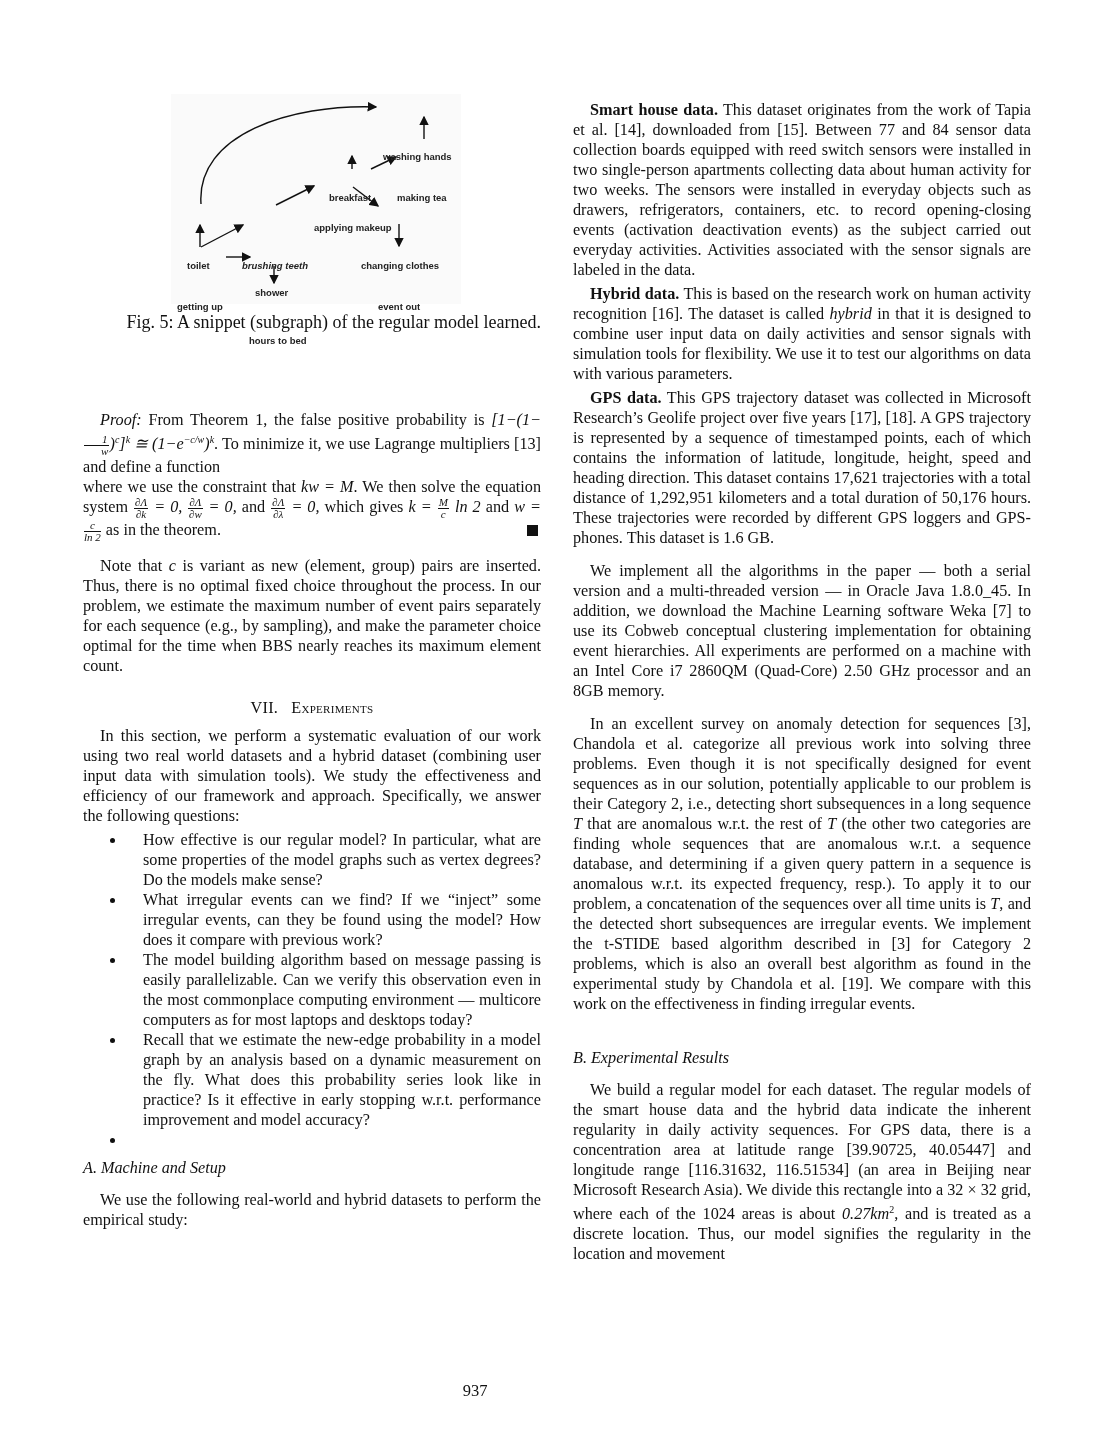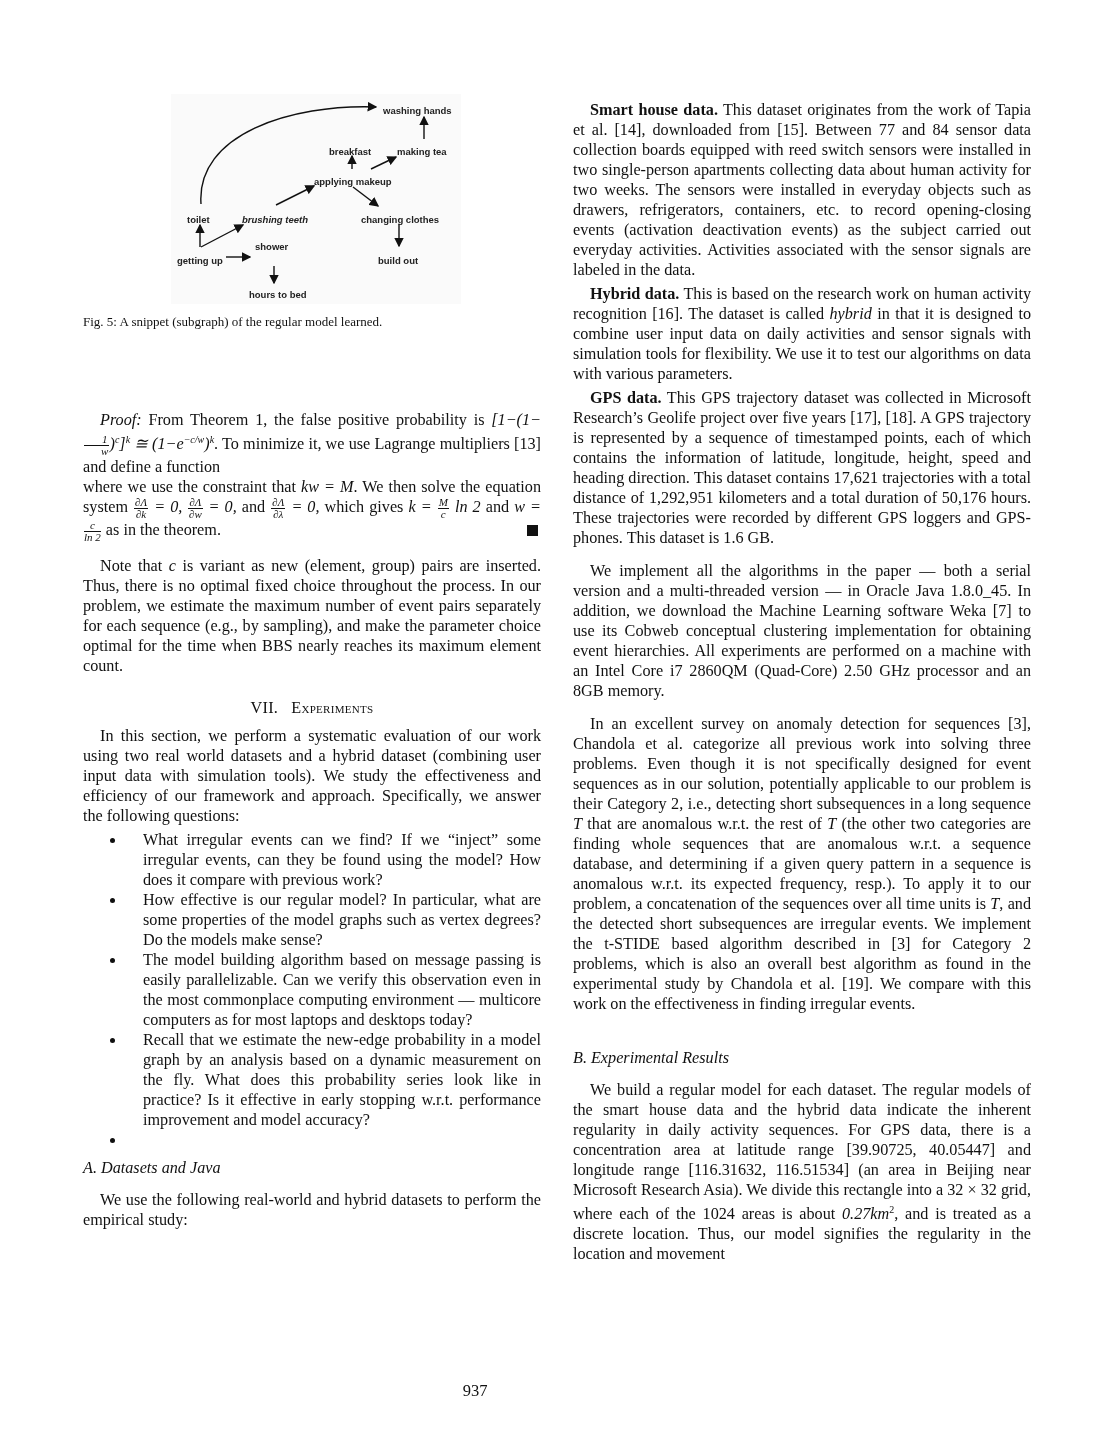--- a/index.html
+++ b/index.html
@@ -5,22 +5,22 @@
   html, body { margin:0; padding:0; background:#fff; }
   body { width:1113px; height:1440px; position:relative; overflow:hidden;
          font-family:"Liberation Serif", "DejaVu Serif", serif; color:#111; }
   .col { position:absolute; top:100px; width:458px; font-size:16.2px; line-height:20px; text-align:justify; }
   .left { left:83px; }
   .right { left:573px; }
   p { margin:0; }
   .indent { text-indent:17px; }
   .figure { position:relative; width:290px; height:210px; margin-left:88px; margin-top:-6px; background:#fafafa; }
   .figure svg { position:absolute; left:0; top:0; }
-  .figure .node { position:absolute; font-family:"Liberation Sans", "DejaVu Sans", sans-serif; font-size:9.5px; font-weight:bold; color:#222; white-space:nowrap; }
-  .caption { font-size:13px; text-align:left; margin-top:10px; line-height:16px; }
+  .figure .node { position:absolute; font-family:"Liberation Sans", "DejaVu Sans", sans-serif; font-size:9.5px; font-weight:bold; color:#222; white-space:nowrap;margin-top:46px; }
+  .caption { font-size:18px; text-align:right; margin-top:10px; line-height:16px; }
   .math { font-style:italic; }
   .eq { text-align:center; margin:8px 0 8px 0; }
   .frac { display:inline-block; vertical-align:middle; text-align:center; font-size:11px; line-height:11px; margin:0 1px; }
   .frac .num { display:block; border-bottom:1px solid #111; padding:0 1px; }
   .frac .den { display:block; }
   sup.small { font-size:10px; }
   .qed { float:right; display:inline-block; width:11px; height:11px; background:#111; margin-top:5px; margin-right:3px; }
   .section { text-align:center; margin:22px 0 8px 0; letter-spacing:0.3px; }
   .section .sc { font-variant:small-caps; }
   .subsection { font-style:italic; margin:28px 0 12px 0; }
@@ -68,47 +68,47 @@
     </svg>
     <span class="node" style="left:212px;top:7px;">washing hands</span>
     <span class="node" style="left:158px;top:48px;">breakfast</span>
     <span class="node" style="left:226px;top:48px;">making tea</span>
     <span class="node" style="left:143px;top:78px;">applying makeup</span>
     <span class="node" style="left:16px;top:116px;">toilet</span>
     <span class="node" style="left:71px;top:116px;font-style:italic;">brushing teeth</span>
     <span class="node" style="left:190px;top:116px;">changing clothes</span>
     <span class="node" style="left:6px;top:157px;">getting up</span>
     <span class="node" style="left:84px;top:143px;">shower</span>
-    <span class="node" style="left:207px;top:157px;">build out</span>
+    <span class="node" style="left:207px;top:157px;">event out</span>
     <span class="node" style="left:78px;top:191px;">hours to bed</span>
   </div>
   <div class="caption">Fig. 5: A snippet (subgraph) of the regular model learned.</div>
 
   <p class="indent" style="margin-top:80px;">
     <i>Proof:</i><span> From Theorem 1, the false positive probability is </span><span class="math">[1−(1−<span class="frac"><span class="num">1</span><span class="den">w</span></span>)<sup class="small">c</sup>]<sup class="small">k</sup> ≅ (1−e<sup class="small">−c/w</sup>)<sup class="small">k</sup></span><span>. To minimize it, we use Lagrange multipliers [13] and define a function</span>
   </p>
   <p>
     <span>where we use the constraint that </span><span class="math">kw = M</span><span>. We then solve the equation system </span><span class="math"><span class="frac"><span class="num">∂Λ</span><span class="den">∂k</span></span> = 0, <span class="frac"><span class="num">∂Λ</span><span class="den">∂w</span></span> = 0,</span> and <span class="math"><span class="frac"><span class="num">∂Λ</span><span class="den">∂λ</span></span> = 0,</span><span> which gives </span><span class="math">k = <span class="frac"><span class="num">M</span><span class="den">c</span></span> ln 2</span> and <span class="math">w = <span class="frac"><span class="num">c</span><span class="den">ln 2</span></span></span><span> as in the theorem.</span><span class="qed"></span>
   </p>
 
   <p class="indent" style="margin-top:13px;"><span>Note that </span><i>c</i><span> is variant as new (element, group) pairs are inserted. Thus, there is no optimal fixed choice throughout the process. In our problem, we estimate the maximum number of event pairs separately for each sequence (e.g., by sampling), and make the parameter choice optimal for the time when BBS nearly reaches its maximum element count.</span></p>
 
   <div class="section"><span>VII.</span>&nbsp;&nbsp;&nbsp;<span class="sc">Experiments</span></div>
 
   <p class="indent">In this section, we perform a systematic evaluation of our work using two real world datasets and a hybrid dataset (combining user input data with simulation tools). We study the effectiveness and efficiency of our framework and approach. Specifically, we answer the following questions:</p>
 
   <ul class="bullets">
+    <li><span class="dot"></span><span>How effective is our regular model? In particular, what are some properties of the model graphs such as vertex degrees? Do the models make sense?</span></li>
     <li><span class="dot"></span><span>What irregular events can we find? If we “inject” some irregular events, can they be found using the model? How does it compare with previous work?</span></li>
-    <li><span class="dot"></span><span>How effective is our regular model? In particular, what are some properties of the model graphs such as vertex degrees? Do the models make sense?</span></li>
     <li><span class="dot"></span><span>The model building algorithm based on message passing is easily parallelizable. Can we verify this observation even in the most commonplace computing environment — multicore computers as for most laptops and desktops today?</span></li>
     <li><span class="dot"></span><span>Recall that we estimate the new-edge probability in a model graph by an analysis based on a dynamic measurement on the fly. What does this probability series look like in practice? Is it effective in early stopping w.r.t. performance improvement and model accuracy?</span></li>
     <li><span class="dot"></span></li>
   </ul>
 
-  <div class="subsection">A.  Datasets and Java</div>
+  <div class="subsection">A.  Machine and Setup</div>
   <p class="indent">We use the following real-world and hybrid datasets to perform the empirical study:</p>
 </div>
 
 <div class="col right">
   <p class="indent"><span class="bold">Smart house data.</span><span> This dataset originates from the work of Tapia et al. [14], downloaded from [15]. Between 77 and 84 sensor data collection boards equipped with reed switch sensors were installed in two single-person apartments collecting data about human activity for two weeks. The sensors were installed in everyday objects such as drawers, refrigerators, containers, etc. to record opening-closing events (activation deactivation events) as the subject carried out everyday activities. Activities associated with the sensor signals are labeled in the data.</span></p>
 
   <p class="indent" style="margin-top:4px;"><span class="bold">Hybrid data.</span><span> This is based on the research work on human activity recognition [16]. The dataset is called </span><i>hybrid</i><span> in that it is designed to combine user input data on daily activities and sensor signals with simulation tools for flexibility. We use it to test our algorithms on data with various parameters.</span></p>
 
   <p class="indent" style="margin-top:4px;"><span class="bold">GPS data.</span><span> This GPS trajectory dataset was collected in Microsoft Research’s Geolife project over five years [17], [18]. A GPS trajectory is represented by a sequence of timestamped points, each of which contains the information of latitude, longitude, height, speed and heading direction. This dataset contains 17,621 trajectories with a total distance of 1,292,951 kilometers and a total duration of 50,176 hours. These trajectories were recorded by different GPS loggers and GPS-phones. This dataset is 1.6 GB.</span></p>
 

